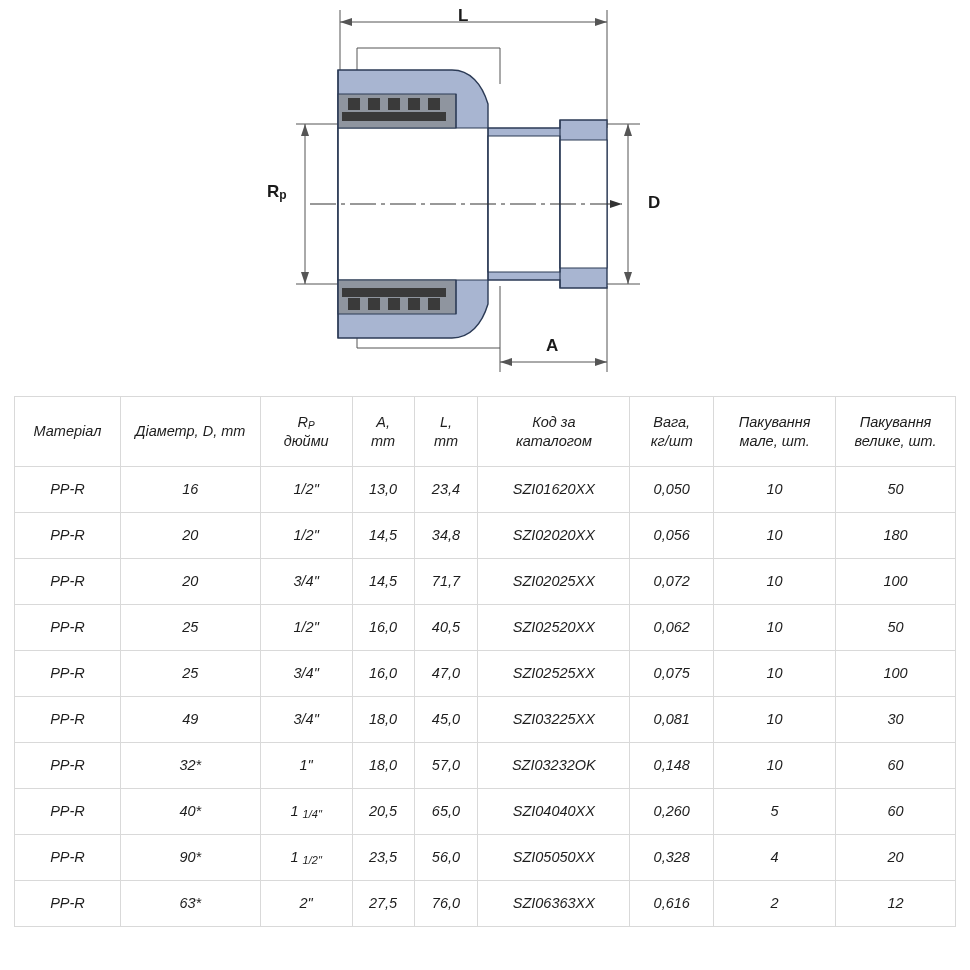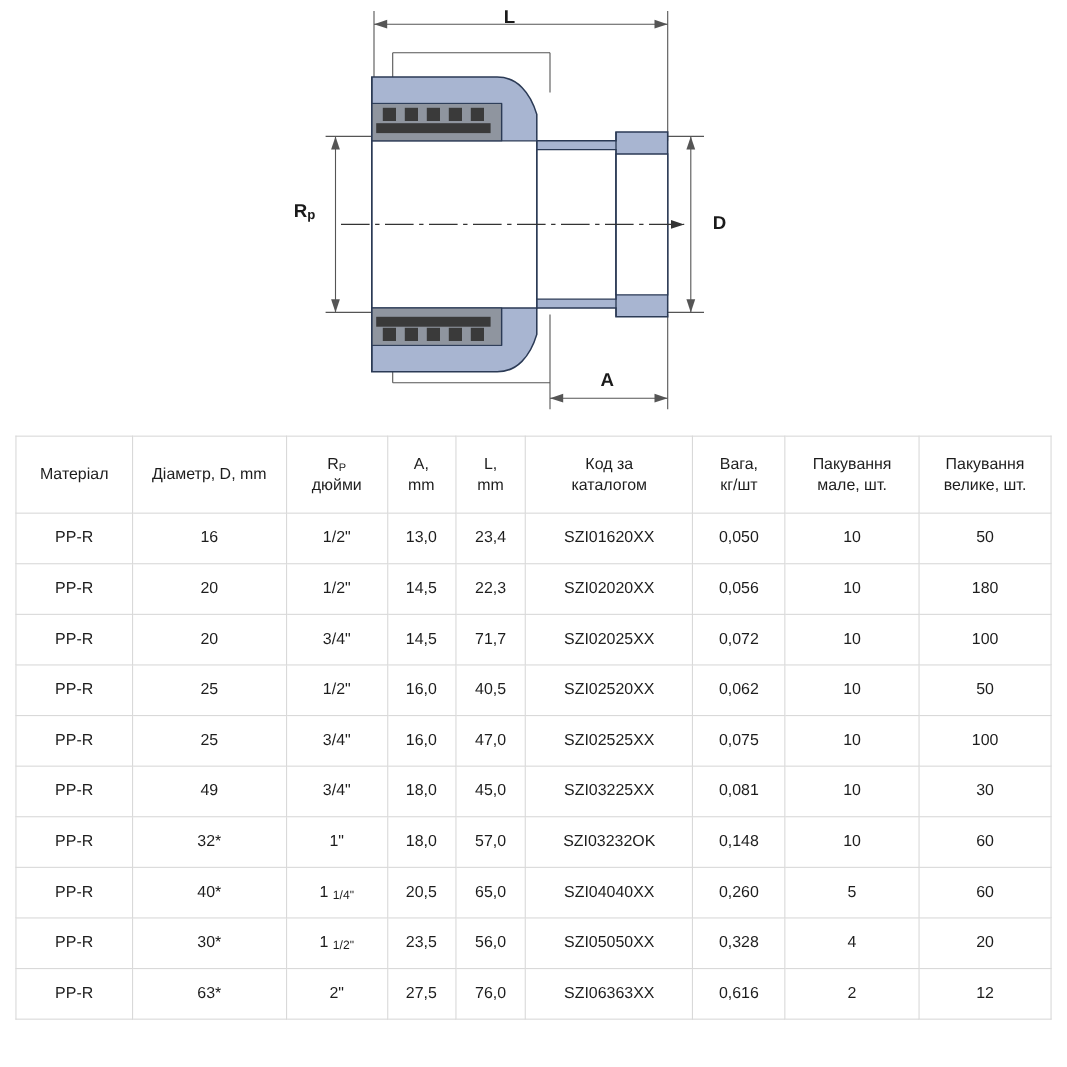--- a/index.html
+++ b/index.html
@@ -28,20 +28,21 @@
 
   
   .spec-table {
     position: absolute;
     left: 14px;
     top: 396px;
     width: 942px;
     border-collapse: collapse;
     font-size: 14.5px;
     color: #1d1d1d;
+    font-style: italic;
   }
   .spec-table th,
   .spec-table td {
     border: 1px solid #d9d9d9;
     text-align: center;
     vertical-align: middle;
     font-weight: normal;
     padding: 0;
     height: 46px;
     line-height: 1.25;
@@ -230,21 +231,21 @@
         <td class="c6">0,050</td>
         <td class="c7">10</td>
         <td class="c8">50</td>
       </tr>
 
       <tr>
         <td class="c0">PP-R</td>
         <td class="c1">20</td>
         <td class="c2"><span>1/2"</span><span class="frac"></span></td>
         <td class="c3">14,5</td>
-        <td class="c4">22,3</td>
+        <td class="c4">34,8</td>
         <td class="c5">SZI02020XX</td>
         <td class="c6">0,056</td>
         <td class="c7">10</td>
         <td class="c8">180</td>
       </tr>
 
       <tr>
         <td class="c0">PP-R</td>
         <td class="c1">20</td>
         <td class="c2"><span>3/4"</span><span class="frac"></span></td>
@@ -311,21 +312,21 @@
         <td class="c3">20,5</td>
         <td class="c4">65,0</td>
         <td class="c5">SZI04040XX</td>
         <td class="c6">0,260</td>
         <td class="c7">5</td>
         <td class="c8">60</td>
       </tr>
 
       <tr>
         <td class="c0">PP-R</td>
-        <td class="c1">30*</td>
+        <td class="c1">90*</td>
         <td class="c2"><span>1</span> <span class="frac">1/2"</span></td>
         <td class="c3">23,5</td>
         <td class="c4">56,0</td>
         <td class="c5">SZI05050XX</td>
         <td class="c6">0,328</td>
         <td class="c7">4</td>
         <td class="c8">20</td>
       </tr>
 
       <tr>

